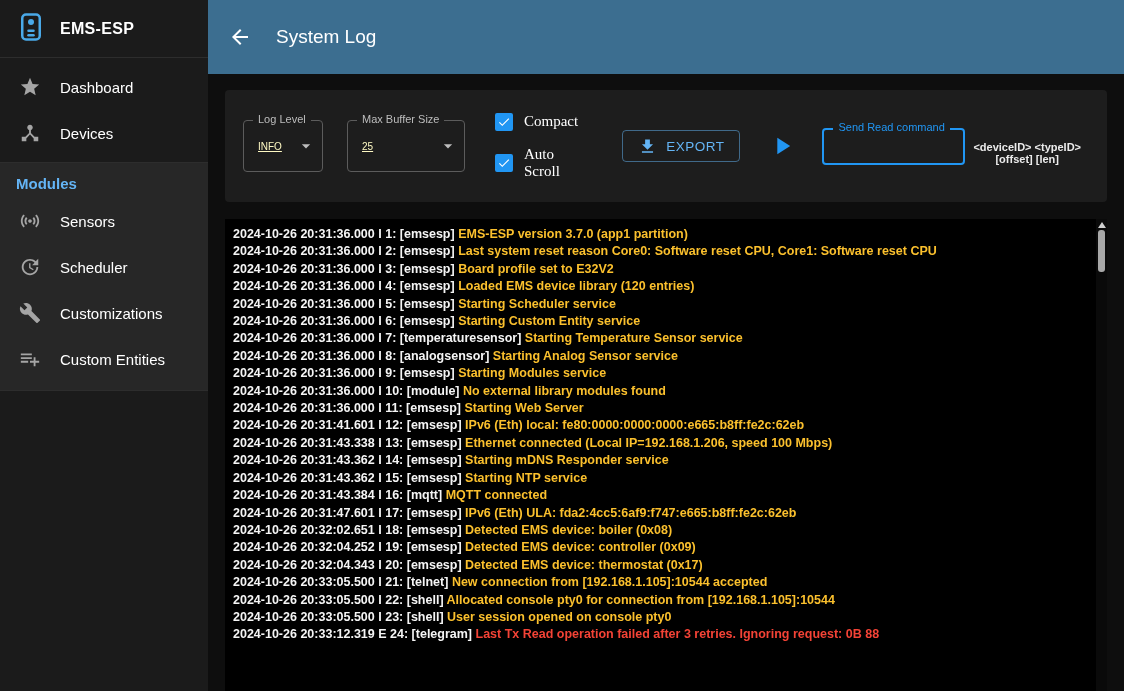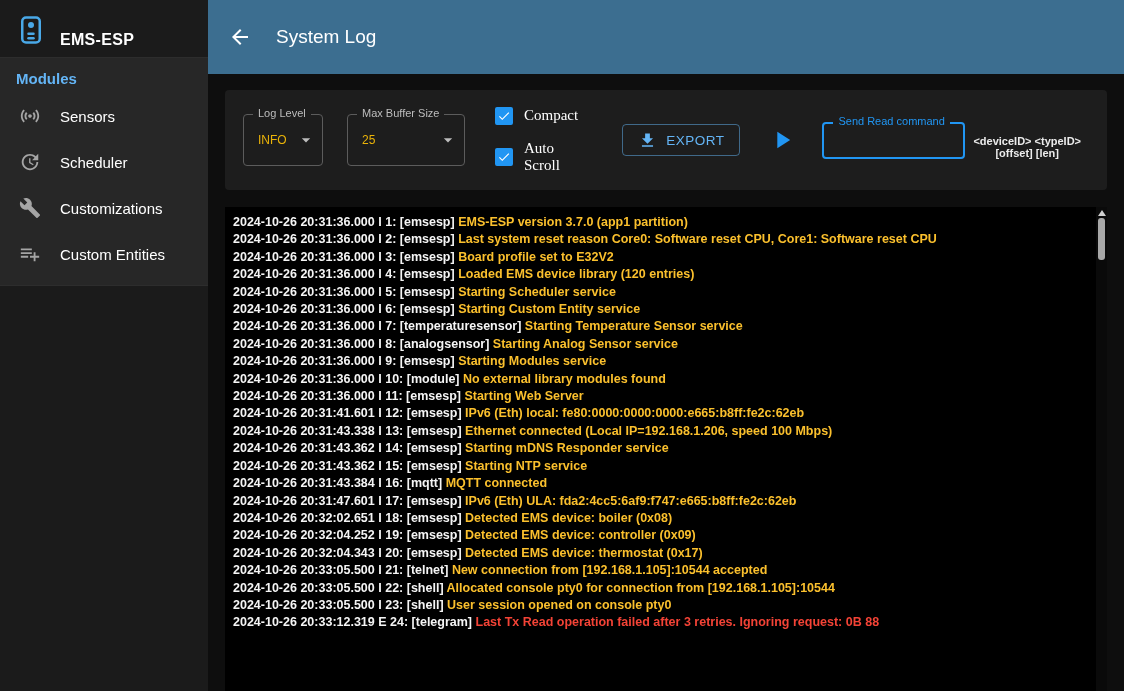--- a/index.html
+++ b/index.html
@@ -6,44 +6,44 @@
     --appbar:#3c6e90; --accent:#2196f3; --accent_light:#64b5f6;
     --log_info:#fbc02d; --log_error:#f44336;
   }
   *{box-sizing:border-box; margin:0; padding:0;}
   html,body{width:1124px; height:691px; overflow:hidden;}
   body{font-family:"Liberation Sans",sans-serif; background:#0e0e0e; color:#fff;}
   .app{display:flex; width:1124px; height:691px;}
 
   
   .sidebar{width:208px; min-width:208px; background:#1b1b1b; display:flex; flex-direction:column;}
-  .logo-row{height:58px; display:flex; align-items:flex-end; gap:14px; padding:8px 16px; border-bottom:1px solid #2d2d2d;}
+  .logo-row{height:58px; display:flex; align-items:center; gap:14px; padding:8px 16px; border-bottom:1px solid #2d2d2d;}
   .app-title{font-size:16px; font-weight:bold; letter-spacing:.3px;}
   .nav-item{height:46px; display:flex; align-items:center; gap:18px; padding:0 18px; cursor:pointer; font-size:15px; color:#fff;}
   .nav-item .ic{width:24px; height:24px; display:flex; align-items:center; justify-content:center; color:#a5a5a5;}
   .nav-item svg{width:22px; height:22px; fill:#a5a5a5;}
   .nav-top{padding:6px 0; border-bottom:1px solid #2d2d2d;}
   .modules-section{background:#272727; padding-bottom:8px; border-bottom:1px solid #2d2d2d;}
   .modules-header{padding:12px 16px 6px 16px; font-size:15px; font-weight:bold; color:var(--accent_light);}
   .sidebar-fill{flex:1; background:#1b1b1b;}
 
   
   .main{flex:1; display:flex; flex-direction:column; min-width:0;}
   .appbar{height:74px; background:var(--appbar); display:flex; align-items:center; padding:0 18px; gap:22px; flex:0 0 auto;}
   .back-btn{width:28px; height:28px; border:none; background:transparent; cursor:pointer; display:flex; align-items:center; justify-content:center;}
   .back-btn svg{width:24px; height:24px; fill:#fff;}
   .page-title{font-size:19px; font-weight:500; color:#fff;}
 
   .content{flex:1; display:flex; flex-direction:column; padding:16px 17px 0 17px; min-height:0; background:#0e0e0e;}
 
   
-  .controls{background:#1d1d1d; border-radius:4px; height:100px; flex:0 0 auto; display:flex; align-items:center; padding:0 18px; gap:24px; margin-bottom:17px;}
+  .controls{background:#1d1d1d; border-radius:4px; height:112px; flex:0 0 auto; display:flex; align-items:center; padding:0 18px; gap:24px; margin-bottom:17px;}
   .select{position:relative; height:52px; border:1px solid #5c5c5c; border-radius:4px; display:flex; align-items:center; padding:0 28px 0 14px; cursor:pointer; background:transparent;}
   .select .flabel{position:absolute; top:-8px; left:9px; background:#1d1d1d; padding:0 5px; font-size:11px; color:#bdbdbd; white-space:nowrap;}
-  .select .val{font-size:12px; color:#eab308;}
+  .select .val{font-size:10px; color:#fef9c3;text-decoration:underline;}
   .select .caret{position:absolute; right:6px; top:50%; transform:translateY(-50%); width:20px; height:20px;}
   .select .caret svg{width:20px; height:20px; fill:#bdbdbd;}
   .sel-level{min-width:80px;}
   .sel-buffer{min-width:118px;}
 
   .check-col{display:flex; flex-direction:column; gap:15px; margin-left:6px;}
   .check-row{display:flex; align-items:center; gap:11px; cursor:pointer;}
   .checkbox{width:18px; height:18px; border:2px solid #9e9e9e; border-radius:2px; display:flex; align-items:center; justify-content:center; background:transparent;}
   .checkbox svg{width:16px; height:16px; fill:#fff; display:none;}
   .checkbox.checked{background:var(--accent); border-color:var(--accent);}
@@ -85,20 +85,38 @@
         <svg width="30" height="30" viewBox="0 0 24 24" fill="none">
           <rect x="5" y="2" width="14" height="20" rx="3" stroke="#4aa9e8" stroke-width="2"></rect>
           <circle cx="12" cy="8" r="2.4" fill="#4aa9e8"></circle>
           <rect x="9" y="14" width="6" height="2" rx="1" fill="#4aa9e8"></rect>
           <rect x="9" y="17.5" width="6" height="2" rx="1" fill="#4aa9e8"></rect>
         </svg>
       </span>
       <span class="app-title">EMS-ESP</span>
     </div>
 
+    <nav class="nav-top">
+      <div class="nav-item">
+        <span class="ic">
+          <svg viewBox="0 0 24 24">
+              <path d="M12 17.27L18.18 21l-1.64-7.03L22 9.24l-7.19-.61L12 2 9.19 8.63 2 9.24l5.46 4.73L5.82 21z"></path>
+            </svg>
+        </span>
+        <span>Dashboard</span>
+      </div>
+      <div class="nav-item">
+        <span class="ic">
+          <svg viewBox="0 0 24 24">
+              <path d="M17 16l-4-4V8.82C14.16 8.4 15 7.3 15 6c0-1.66-1.34-3-3-3S9 4.34 9 6c0 1.3.84 2.4 2 2.82V12l-4 4H3v5h5v-3.05l4-4.2 4 4.2V21h5v-5h-4z"></path>
+            </svg>
+        </span>
+        <span>Devices</span>
+      </div>
+    </nav>
 
     <div class="modules-section">
       <div class="modules-header">Modules</div>
 
       <div class="nav-item">
         <span class="ic">
           <svg viewBox="0 0 24 24">
               <path d="M7.76 16.24C6.67 15.16 6 13.66 6 12s.67-3.16 1.76-4.24l1.42 1.42C8.45 9.9 8 10.9 8 12c0 1.1.45 2.1 1.17 2.83l-1.41 1.41zm8.48 0C17.33 15.16 18 13.66 18 12s-.67-3.16-1.76-4.24l-1.42 1.42C15.55 9.9 16 10.9 16 12c0 1.1-.45 2.1-1.17 2.83l1.41 1.41zM12 10c-1.1 0-2 .9-2 2s.9 2 2 2 2-.9 2-2-.9-2-2-2zm8 2c0 2.21-.9 4.21-2.35 5.65l1.42 1.42C20.88 17.26 22 14.76 22 12s-1.12-5.26-2.93-7.07l-1.42 1.42C19.1 7.79 20 9.79 20 12zM6.35 6.35L4.93 4.93C3.12 6.74 2 9.24 2 12s1.12 5.26 2.93 7.07l1.42-1.42C4.9 16.21 4 14.21 4 12s.9-4.21 2.35-5.65z"></path>
             </svg>
         </span>

